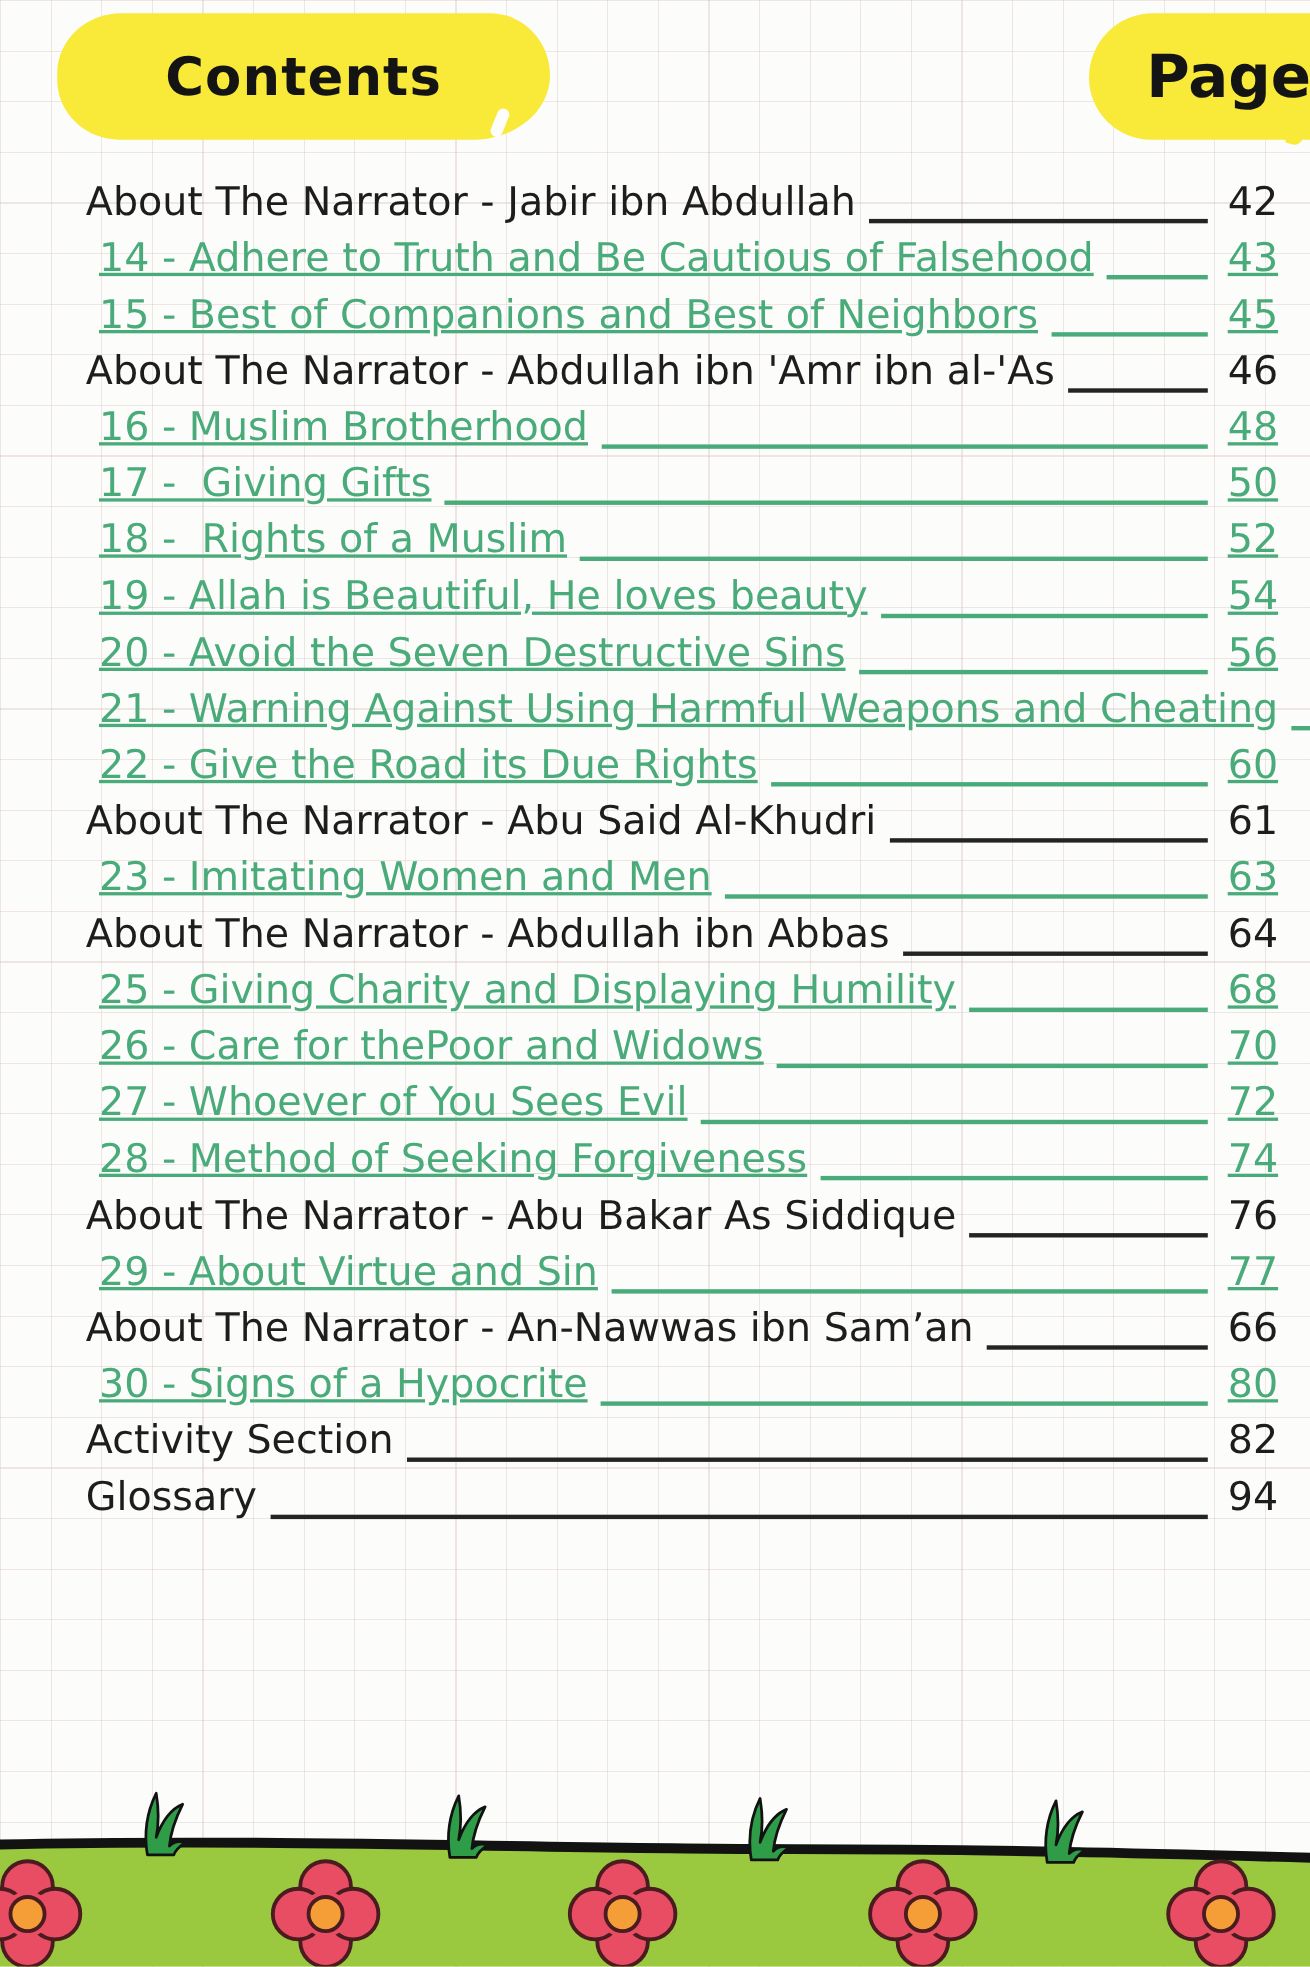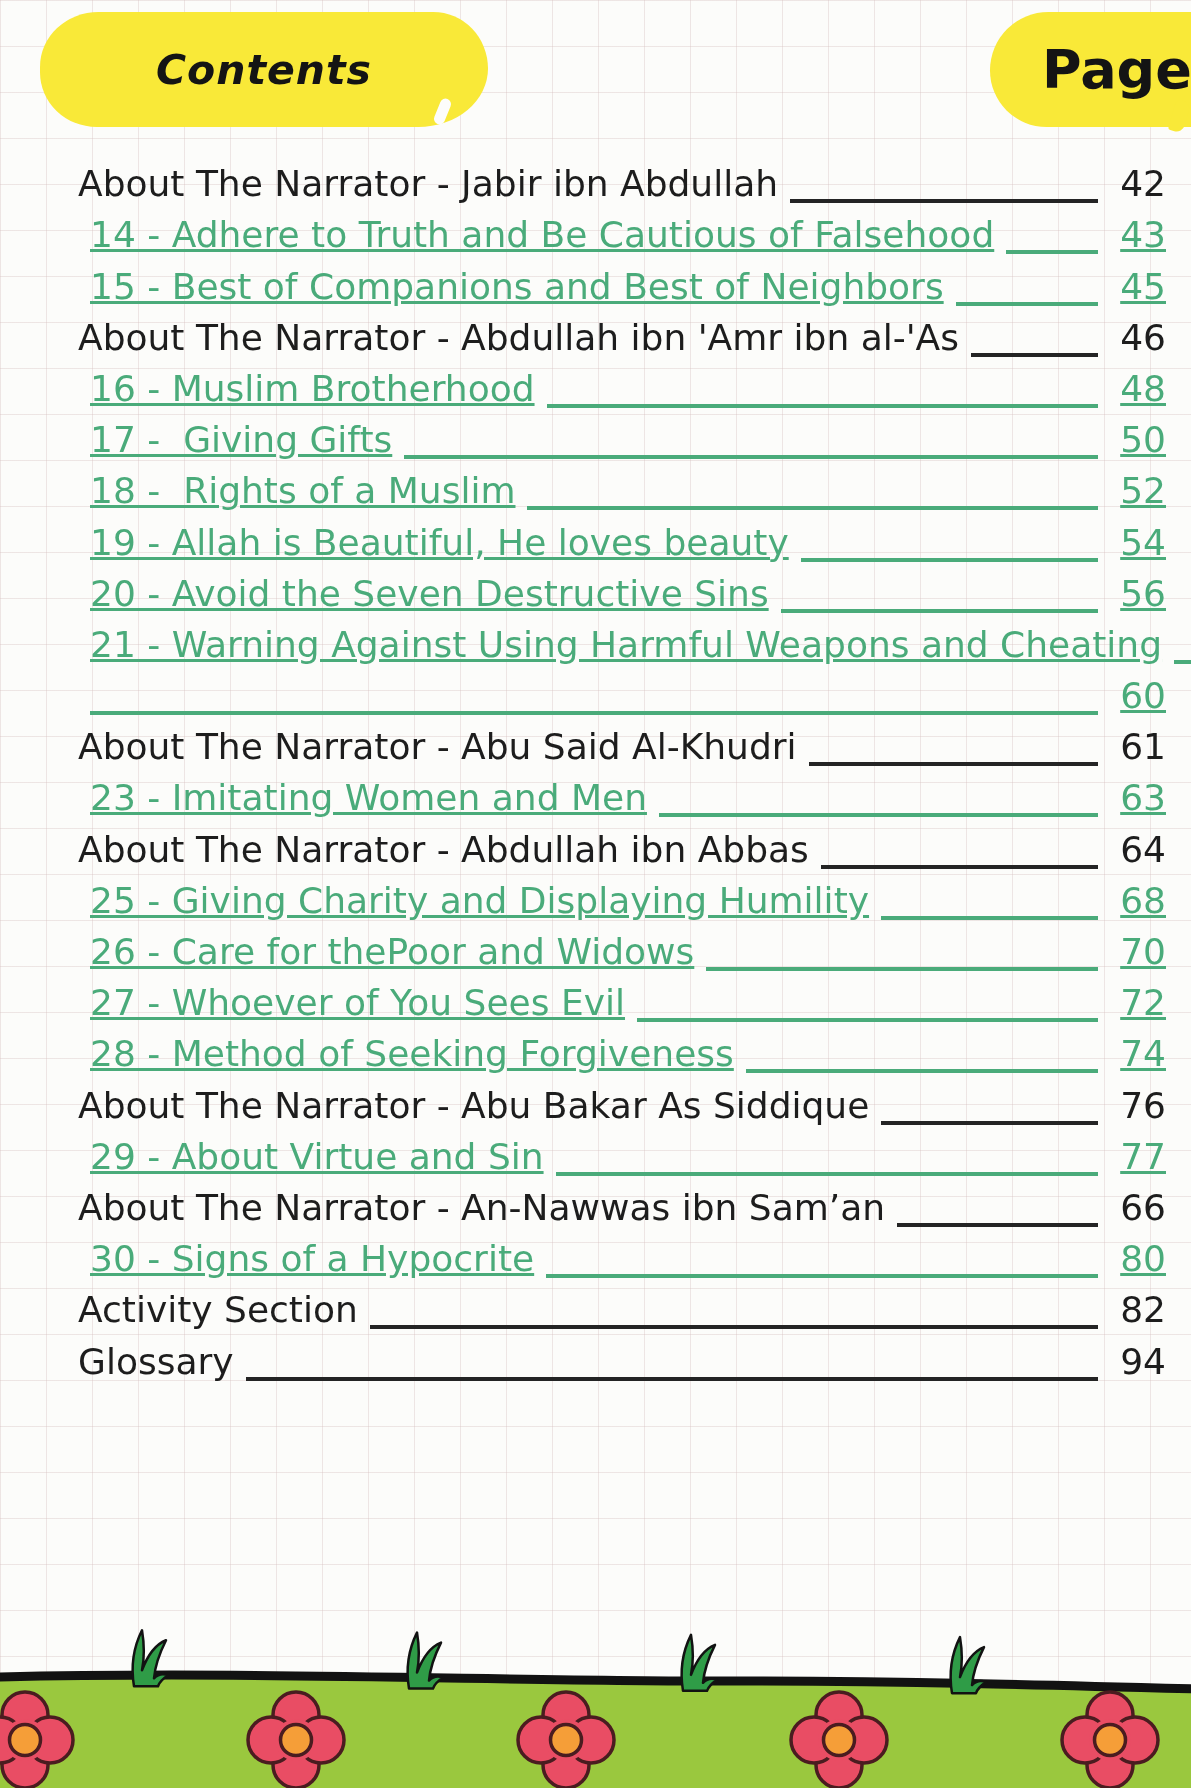--- a/index.html
+++ b/index.html
@@ -10,36 +10,36 @@
     background-image:
       repeating-linear-gradient(to right, rgba(214,192,192,.38) 0 1px, transparent 1px 46px),
       repeating-linear-gradient(to bottom, rgba(214,192,192,.38) 0 1px, transparent 1px 46px);
   }
   
   .blob{
     position:absolute;top:12px;height:115px;background:var(--yellow);
     display:flex;align-items:center;justify-content:center;
     color:#141414;font-weight:bold;font-family:"DejaVu Sans",sans-serif;
   }
-  .blob-contents{left:40px;width:448px;border-radius:62px 58px 74px 60px / 58px 60px 62px 58px;font-size:41px;letter-spacing:1px;font-style:italic;}
+  .blob-contents{left:52px;width:448px;border-radius:62px 58px 74px 60px / 58px 60px 62px 58px;font-size:48px;letter-spacing:1px;}
   .blob-page{left:990px;width:220px;border-radius:62px 0 0 60px;font-size:54px;justify-content:flex-start;padding-left:52px;}
   .white-slash{
     position:absolute;right:40px;bottom:2px;width:11px;height:27px;background:#fdfdfb;
     border-radius:6px;transform:rotate(22deg);
   }
   .yellow-comma{
     position:absolute;left:1172px;top:100px;width:15px;height:32px;background:var(--yellow);
     border-radius:8px 10px 10px 3px;transform:rotate(16deg);
   }
   
   .toc{position:absolute;left:78px;top:155px;width:1088px;display:flex;flex-direction:column;}
   .toc-row{height:51.2px;display:flex;align-items:flex-end;font-size:36px;line-height:44px;}
   .toc-row .lbl{white-space:pre;flex:0 0 auto;}
   .toc-row .lead{flex:1 1 auto;border-bottom:4px solid;margin:0 14px 3px 12px;min-width:18px;}
-  .toc-row .pg{flex:0 0 54px;text-align:right;}
+  .toc-row .pg{flex:0 0 54px;text-align:center;}
   .toc-row.dark{color:var(--ink);}
   .toc-row.dark .lead{border-color:#242424;}
   .toc-row.green{color:var(--green-text);text-decoration:underline;}
   .toc-row.green .lead{border-color:var(--green-text);}
   .toc-row.green .lbl{margin-left:12px;}
   
   .grass-svg{position:absolute;left:0;bottom:0;width:1191px;height:165px;display:block;}
   .band-fill{fill:var(--grass-band);}
   .band-line{fill:none;stroke:#121212;stroke-width:9;stroke-linecap:round;}
   .tuft-path{fill:var(--grass-tuft);stroke:#121212;stroke-width:2.5;stroke-linejoin:round;}
@@ -116,20 +116,21 @@
       <span class="pg">56</span>
     </div>
 
     <div class="toc-row green">
       <span class="lbl">21 - Warning Against Using Harmful Weapons and Cheating</span>
       <span class="lead"></span>
 
     </div>
 
     <div class="toc-row green">
+      <span class="lbl">22 - Give the Road its Due Rights</span>
       <span class="lead"></span>
       <span class="pg">60</span>
     </div>
 
     <div class="toc-row dark">
       <span class="lbl">About The Narrator - Abu Said Al-Khudri</span>
       <span class="lead"></span>
       <span class="pg">61</span>
     </div>
 

